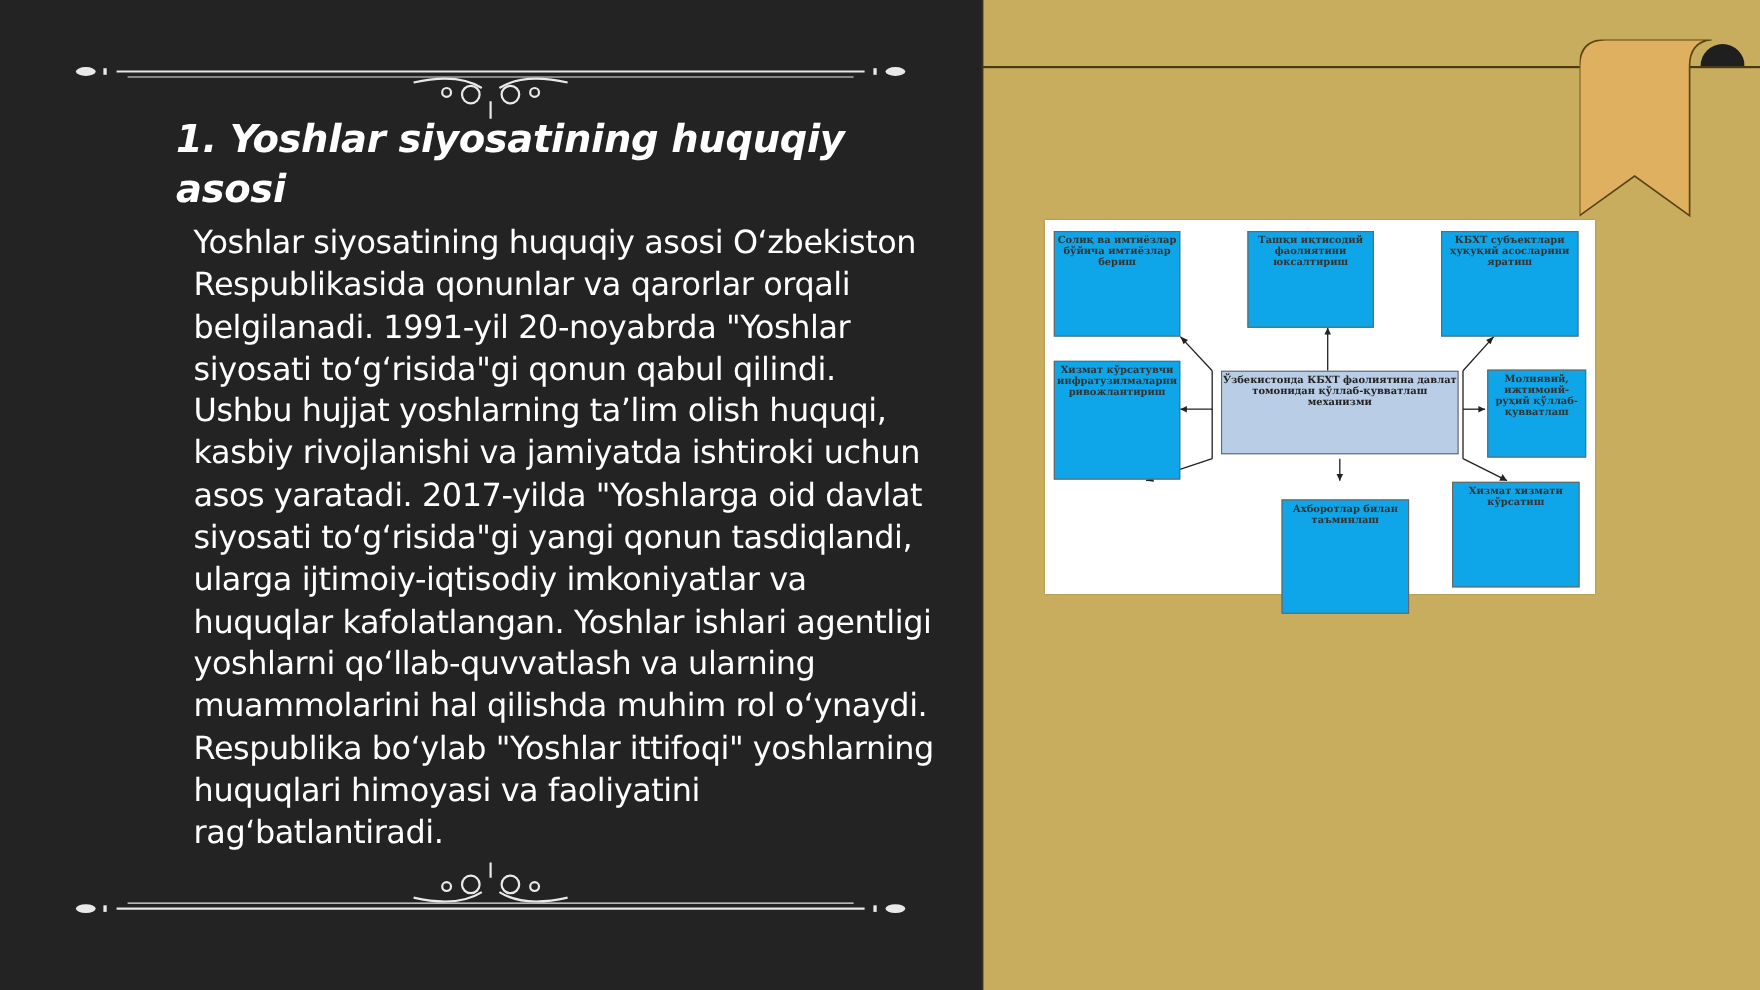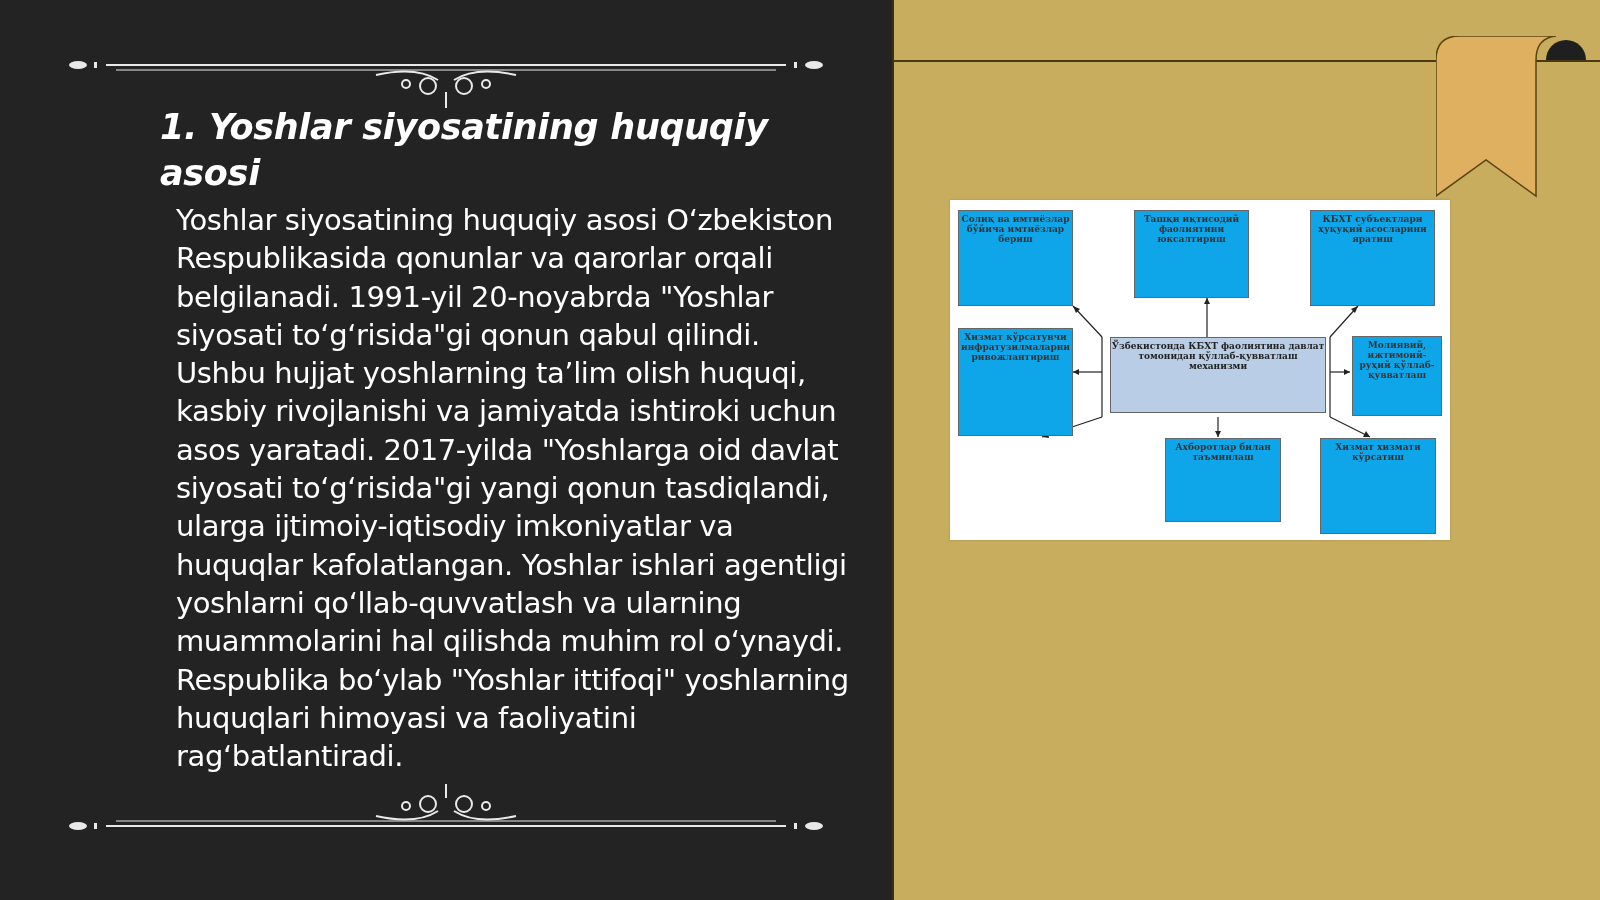--- a/index.html
+++ b/index.html
@@ -131,15 +131,15 @@
       <polygon points="268,237 265,231 271,231"></polygon>
       <polygon points="420,237 413,237 416,231"></polygon>
     </g>
   </svg>
   <div class="dbox" style="left:8px;top:10px;width:115px;height:96px">Солиқ ва имтиёзлар бўйича имтиёзлар бериш</div>
   <div class="dbox" style="left:360px;top:10px;width:125px;height:96px">КБХТ субъектлари ҳуқуқий асосларини яратиш</div>
   <div class="dbox" style="left:184px;top:10px;width:115px;height:88px">Ташқи иқтисодий фаолиятини юксалтириш</div>
   <div class="dbox" style="left:8px;top:128px;width:115px;height:108px">Хизмат кўрсатувчи инфратузилмаларни ривожлантириш</div>
   <div class="dbox center" style="left:160px;top:137px;width:216px;height:76px">Ўзбекистонда КБХТ фаолиятина давлат томонидан қўллаб-қувватлаш механизми</div>
   <div class="dbox" style="left:402px;top:136px;width:90px;height:80px">Молиявий, ижтимоий-руҳий қўллаб-қувватлаш</div>
-  <div class="dbox" style="left:215px;top:238px;width:116px;height:84px">Ахборотлар билан таъминлаш</div>
+  <div class="dbox" style="left:215px;top:254px;width:116px;height:104px">Ахборотлар билан таъминлаш</div>
   <div class="dbox" style="left:370px;top:238px;width:116px;height:96px">Хизмат хизмати кўрсатиш</div>
 </div>
 
 </body></html>

